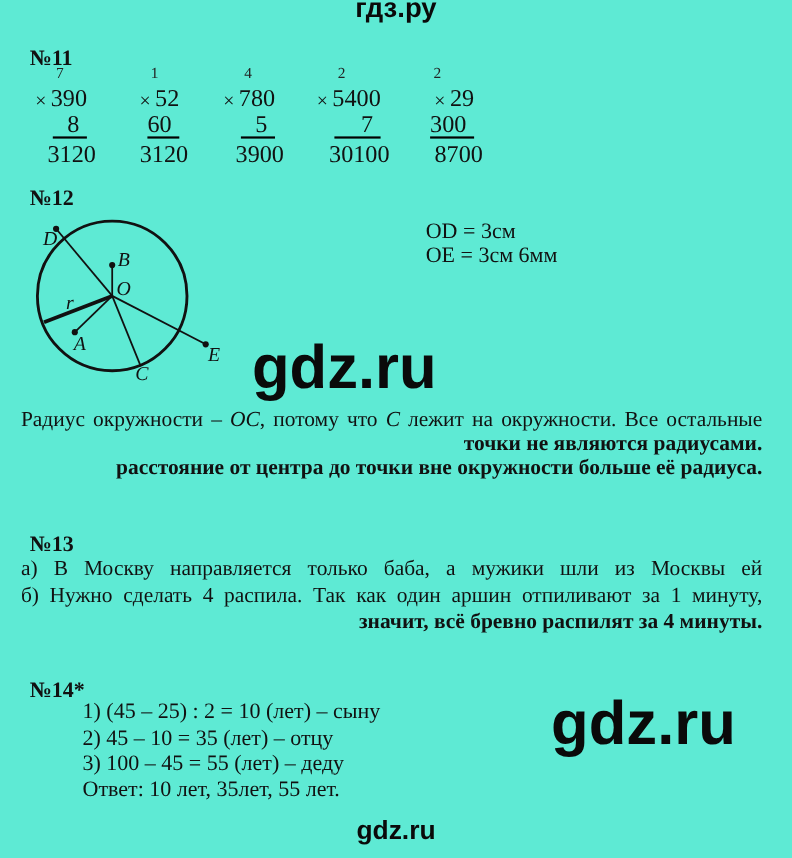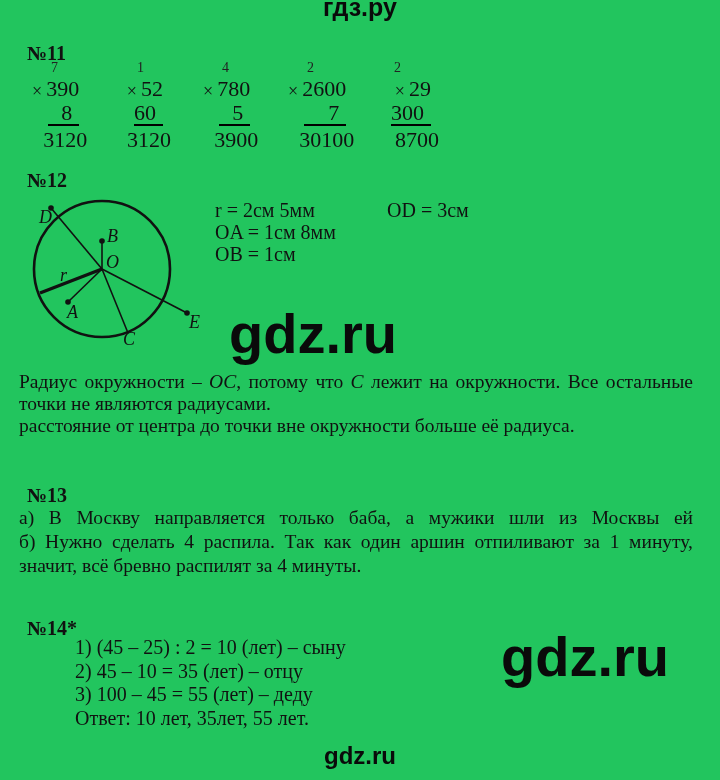--- a/index.html
+++ b/index.html
@@ -1,16 +1,16 @@
 <!DOCTYPE html>
 <html><head>
 <meta charset="utf-8">
 <style>
   html,body{margin:0;padding:0;background:#fff;}
-  #page{position:relative;width:720px;height:780px;background:#22c55e;overflow:hidden;
+  #page{position:relative;width:720px;height:780px;background:#5eead4;overflow:hidden;
         font-family:"Liberation Serif","DejaVu Serif",serif;color:#111;}
 
   
   .brand-top{position:absolute;top:-5px;left:0;right:0;text-align:center;
              font-family:"Liberation Sans","DejaVu Sans",sans-serif;
              font-weight:bold;font-size:25px;line-height:1;color:#0a0a0a;}
   .watermark{position:absolute;font-family:"Liberation Sans","DejaVu Sans",sans-serif;
              font-weight:bold;font-size:56px;line-height:1;color:#0a0a0a;letter-spacing:0px;}
   .wm1{left:229px;top:306px;}
   .wm2{left:501px;top:629px;}
@@ -38,21 +38,21 @@
   .diagram{position:absolute;left:23px;top:188px;}
   .meas-col{position:absolute;top:199px;font-size:20px;line-height:22.5px;white-space:nowrap;}
   .meas-left{left:215px;}
   .meas-right{left:387px;}
 
   
   .textblock{position:absolute;left:19px;width:674px;font-size:19.5px;}
   .line{line-height:22px;}
   .lh24 .line{line-height:24px;}
   .just{text-align:justify;text-align-last:justify;}
-  .plain{text-align:left;}
+  .plain{text-align:right;font-weight:bold;}
   .it{font-style:italic;}
 
   .steps{position:absolute;left:48px;font-size:20px;margin-left:27px;}
   .steps .line{line-height:23.5px;white-space:nowrap;}
 </style>
 </head>
 <body>
 
 <div id="page">
 
@@ -88,21 +88,21 @@
           <span>780</span>
         </div>
       <div class="m-mid">5</div>
       <div class="m-prod">3900</div>
     </div>
 
     <div class="mult m4">
       <div class="m-carry">2</div>
       <div class="m-top">
           <span class="m-times">×</span>
-          <span>2600</span>
+          <span>5400</span>
         </div>
       <div class="m-mid">7</div>
       <div class="m-prod">30100</div>
     </div>
 
     <div class="mult m5">
       <div class="m-carry">2</div>
       <div class="m-top">
           <span class="m-times">×</span>
           <span>29</span>
@@ -130,27 +130,23 @@
       <text x="16" y="35">D</text>
       <text x="84" y="54">B</text>
       <text x="83" y="80">O</text>
       <text x="37" y="93">r</text>
       <text x="44" y="130">A</text>
       <text x="100" y="157">C</text>
       <text x="166" y="140">E</text>
     </g>
   </svg>
 
-  <div class="meas-col meas-left">
-    <div class="line">r = 2см 5мм</div>
-    <div class="line">OA = 1см 8мм</div>
-    <div class="line">OB = 1см</div>
-  </div>
   <div class="meas-col meas-right">
     <div class="line">OD = 3см</div>
+    <div class="line">OE = 3см 6мм</div>
   </div>
 
   <div class="watermark wm1">gdz.ru</div>
 
   <div class="textblock" style="top:371px;">
     <div class="line just"><span>Радиус окружности – </span><span class="it">ОС</span><span>, потому что </span><span class="it">С</span><span> лежит на окружности. Все остальные</span></div>
     <div class="line plain">точки не являются радиусами.</div>
     <div class="line plain">расстояние от центра до точки вне окружности больше её радиуса.</div>
   </div>
 

